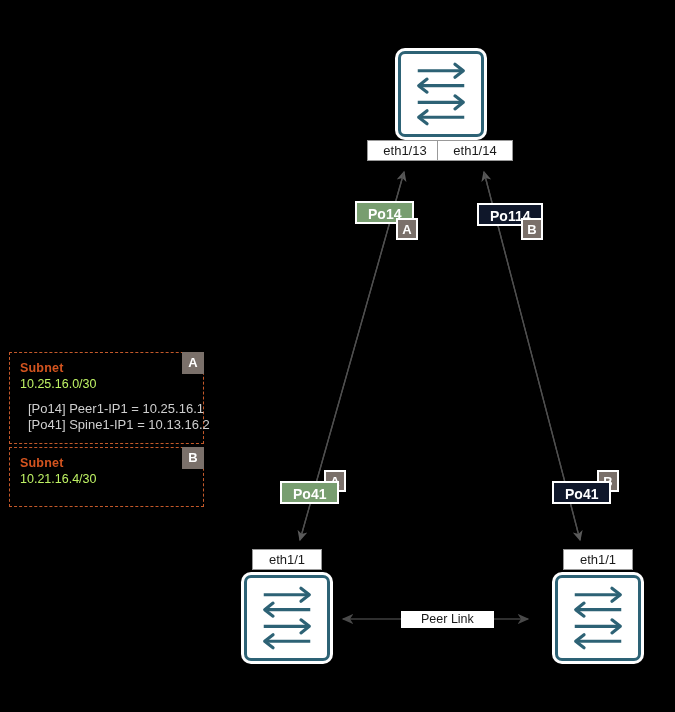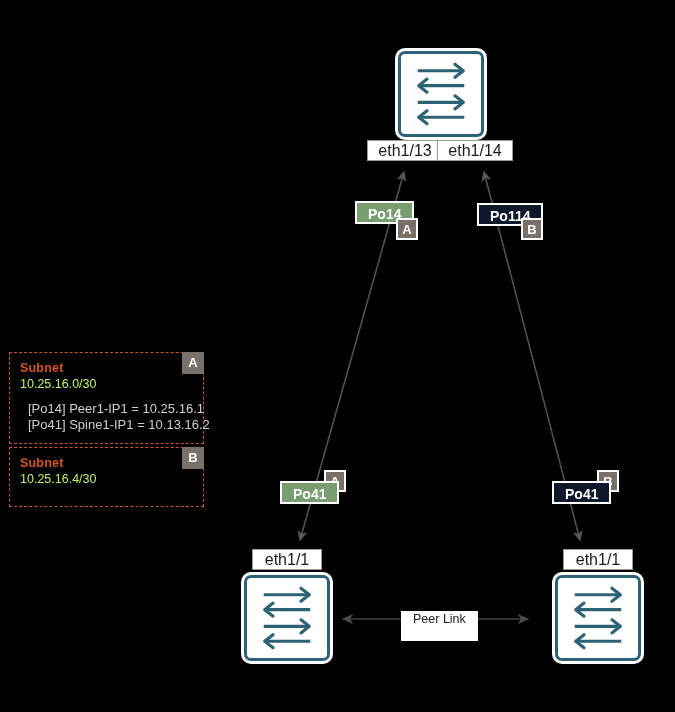--- a/index.html
+++ b/index.html
@@ -41,21 +41,21 @@
     box-shadow: 0 0 0 3px #ffffff;
   }
   .device svg { display: block; width: 100%; height: 100%; }
 
   
   .port-label {
     position: absolute;
     background: #ffffff;
     border: 1px solid #999999;
     color: #1a1a1a;
-    font-size: 16px;
+    font-size: 13px;
     line-height: 19px;
     height: 21px;
     text-align: center;
     white-space: nowrap;
     padding: 0 9px;
   }
 
   
   .po-badge {
     position: absolute;
@@ -128,22 +128,22 @@
     text-align: center;
   }
 
   
   .peer-link-label {
     position: absolute;
     background: #ffffff;
     color: #1a1a1a;
     font-size: 12.5px;
     line-height: 17px;
-    height: 30px;
-    padding: 0 12px;
+    height: 17px;
+    padding: 0 20px;
     white-space: nowrap;
     text-align: center;
   }
 </style>
 </head>
 <body>
 
 <div id="diagram">
 
   <svg id="edge-layer" viewBox="0 0 675 712" xmlns="http://www.w3.org/2000/svg">
@@ -248,18 +248,18 @@
     <div class="subnet-cidr">10.25.16.0/30</div>
     <div class="subnet-rows">
       <div class="subnet-row">[Po14] Peer1-IP1 = 10.25.16.1</div>
       <div class="subnet-row">[Po41] Spine1-IP1 = 10.13.16.2</div>
     </div>
   </div>
 
   <div class="subnet-box" style="left:9px; top:447px;">
     <div class="subnet-marker">B</div>
     <div class="subnet-title">Subnet</div>
-    <div class="subnet-cidr">10.25.16.4/30</div>
+    <div class="subnet-cidr">10.21.16.4/30</div>
     <div class="subnet-rows">
     </div>
   </div>
 
 </div>
 
 </body></html>

